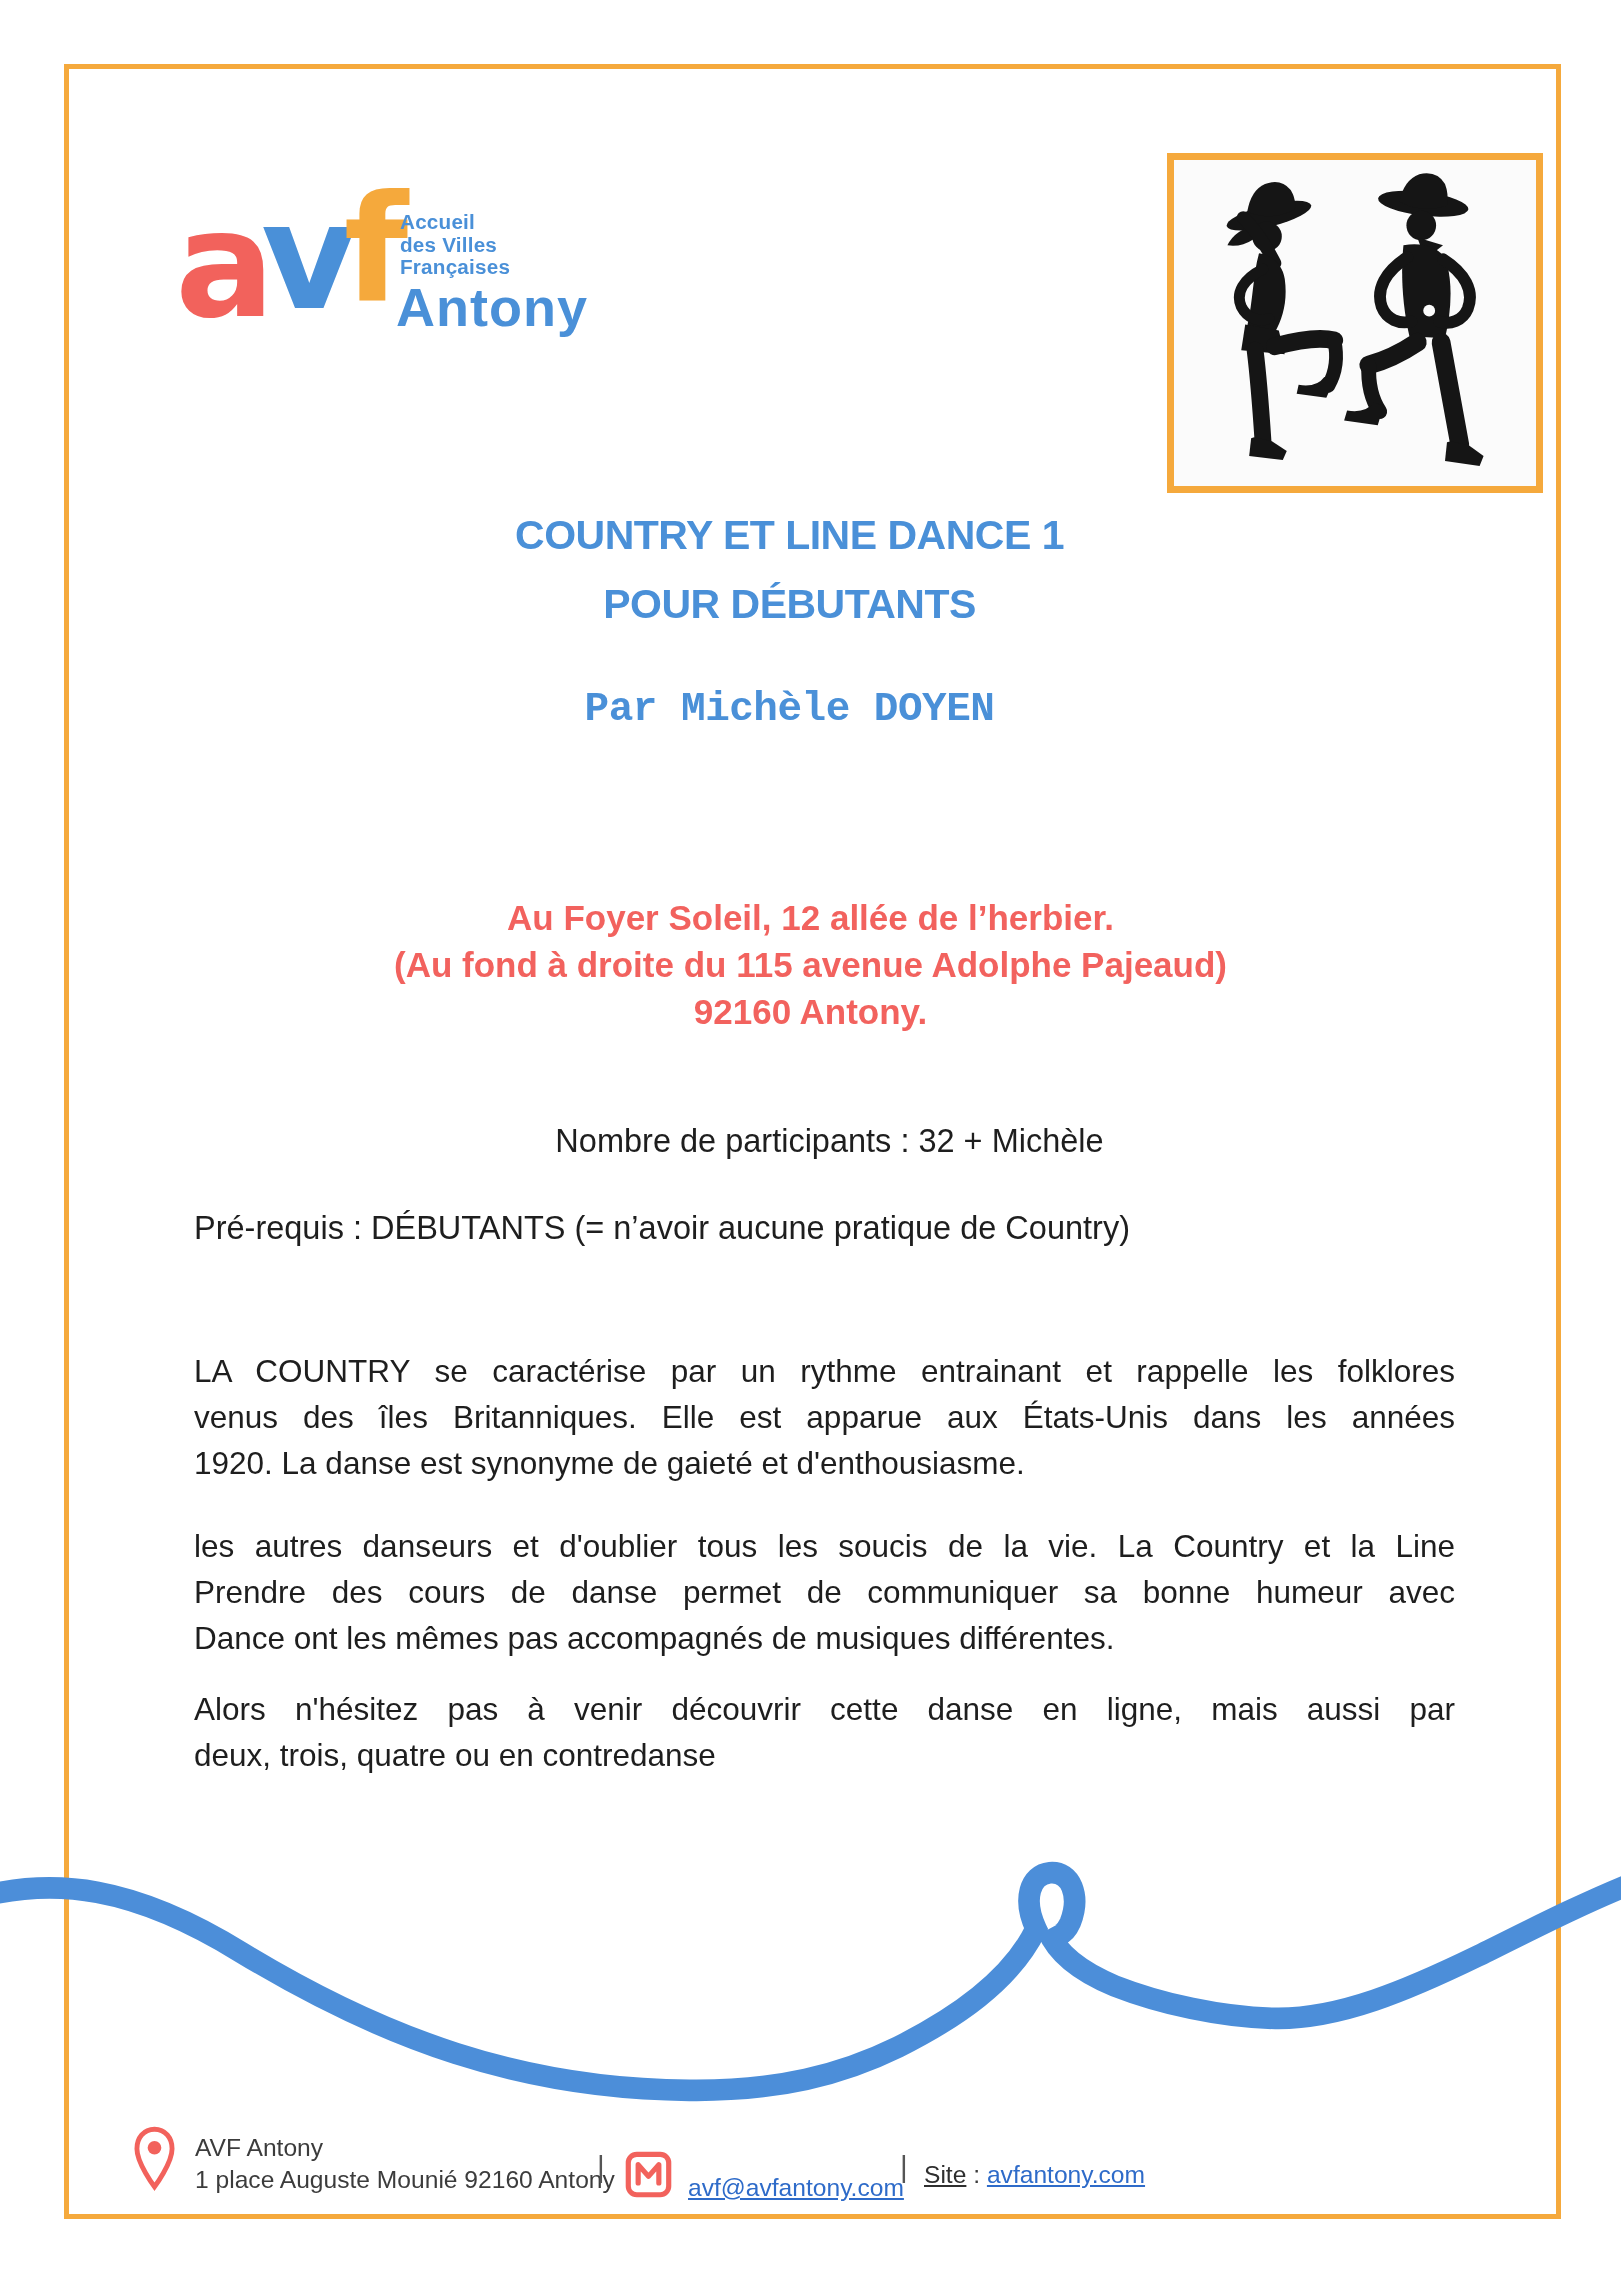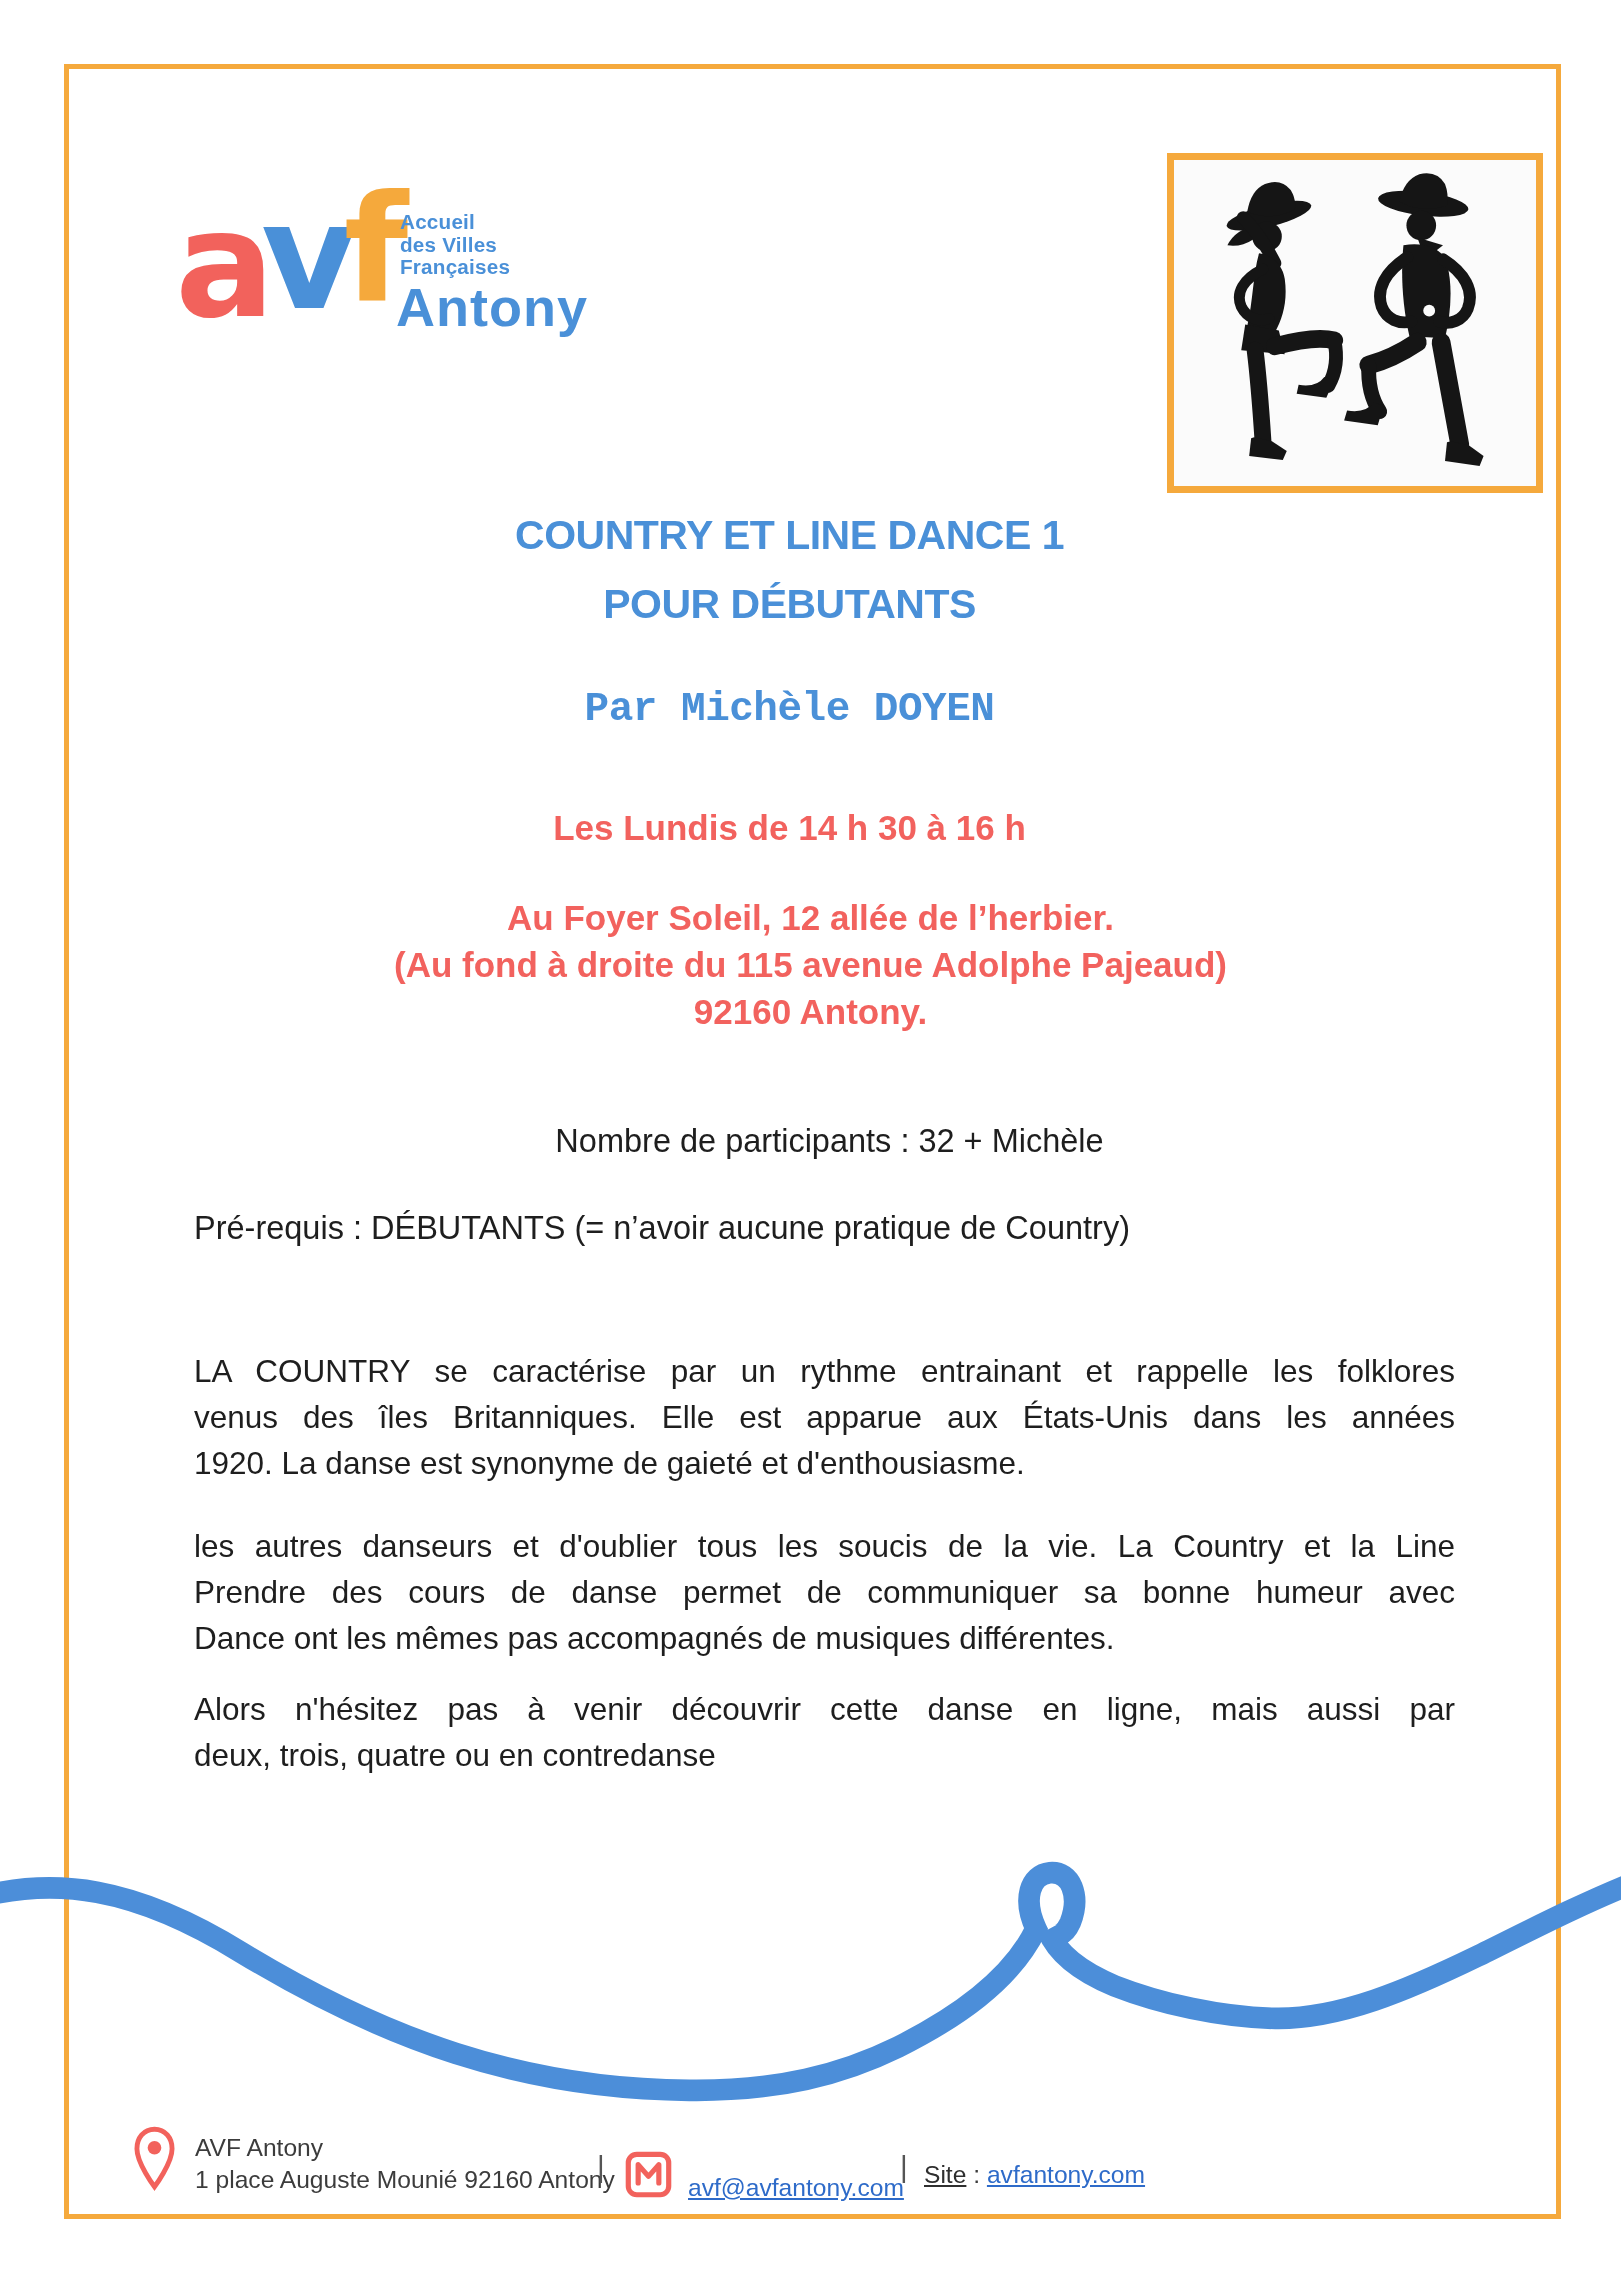--- a/index.html
+++ b/index.html
@@ -110,21 +110,20 @@
         <path d="M 212 248 L 206 268 L 172 263 L 175 253 Q 194 256 202 245 Z" stroke="none"></path>
         <path d="M 270 184 C 276 218 283 254 289 288" fill="none" stroke-width="19" stroke-linecap="round"></path>
         <path d="M 280 284 L 298 288 L 313 299 L 309 309 L 274 304 L 276 285 Z" stroke="none"></path>
       </g>
     </svg>
   </div>
 
   <div class="cline t1">COUNTRY ET LINE DANCE 1</div>
   <div class="cline t2">POUR DÉBUTANTS</div>
   <div class="cline instr">Par Michèle DOYEN</div>
-  <div class="cline sched">Les Lundis de 14 h 30 à 16 h</div>
   <div class="addr">
     <div>Au Foyer Soleil, 12 allée de l’herbier.</div>
     <div>(Au fond à droite du 115 avenue Adolphe Pajeaud)</div>
     <div>92160 Antony.</div>
   </div>
 
   <div class="info info1">Nombre de participants : 32 + Michèle</div>
   <div class="info info2">Pré-requis : DÉBUTANTS (= n’avoir aucune pratique de Country)</div>
 
   <div class="para p1">

